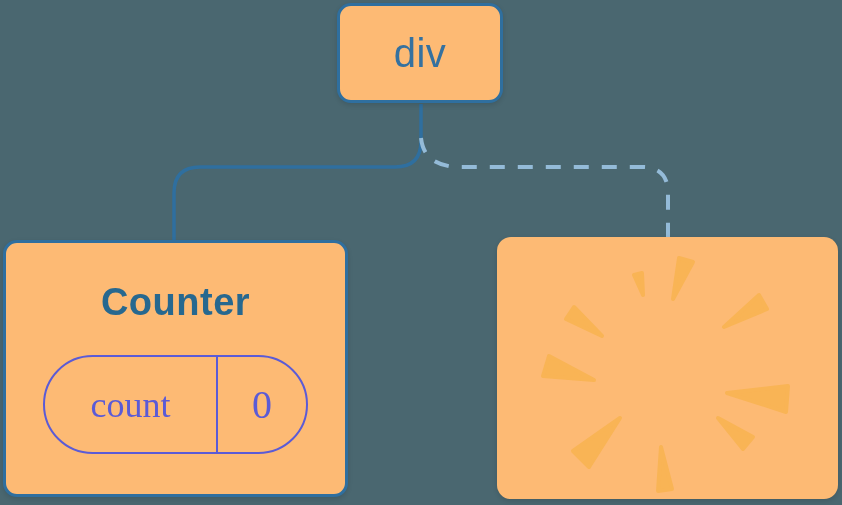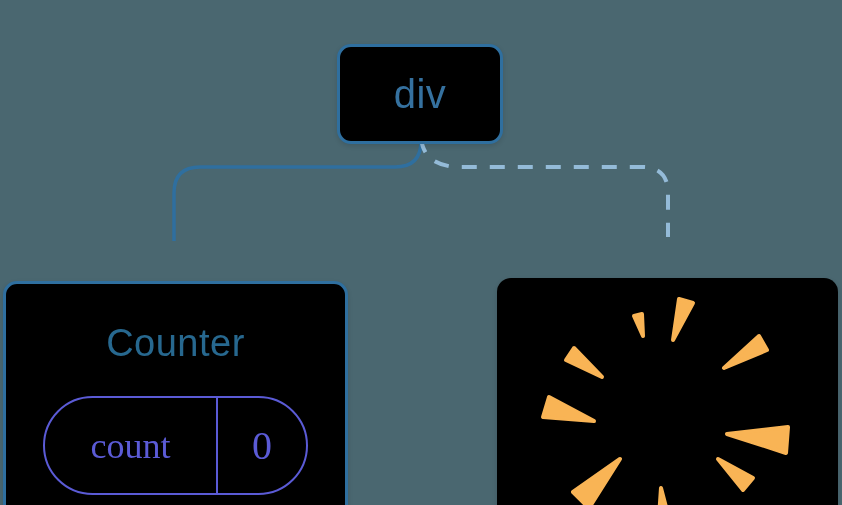--- a/index.html
+++ b/index.html
@@ -17,43 +17,42 @@
   }
   .connector-solid {
     fill: none; stroke: #2f6f9f; stroke-width: 3.5px;
   }
   .connector-dashed {
     fill: none; stroke: #94bbd8; stroke-width: 4px;
     stroke-dasharray: 15 13;
   }
   .node {
     position: absolute;
-    background: #000000;
+    background: #fdba74;
     border-radius: 14px;
     box-sizing: border-box;
     z-index: 1;
     box-shadow: 0 2px 5px rgba(0,0,0,0.12);
-    margin-top: 41px;
   }
   .node-root {
     left: 337px; top: 3px; width: 166px; height: 100px;
     border: 3px solid #2f6f9f;
     display: flex; align-items: center; justify-content: center;
   }
   .root-label {
     color: #35719f; font-size: 40px; font-weight: 500; letter-spacing: 0.5px;
   }
   .node-counter {
     left: 3px; top: 240px; width: 345px; height: 257px;
     border: 3px solid #2f6f9f;
   }
   .counter-title {
     margin-top: 38px;
     text-align: center;
-    color: #27688f; font-size: 38px; font-weight: 400; letter-spacing: 0.5px;
+    color: #27688f; font-size: 38px; font-weight: 700; letter-spacing: 0.5px;
   }
   .state-pill {
     position: absolute; left: 37px; top: 112px;
     width: 265px; height: 99px;
     border: 2.5px solid #5b5bd6;
     border-radius: 49.5px;
     box-sizing: border-box;
     display: flex;
     color: #5b5bd6;
     font-family: Liberation Serif, serif;

